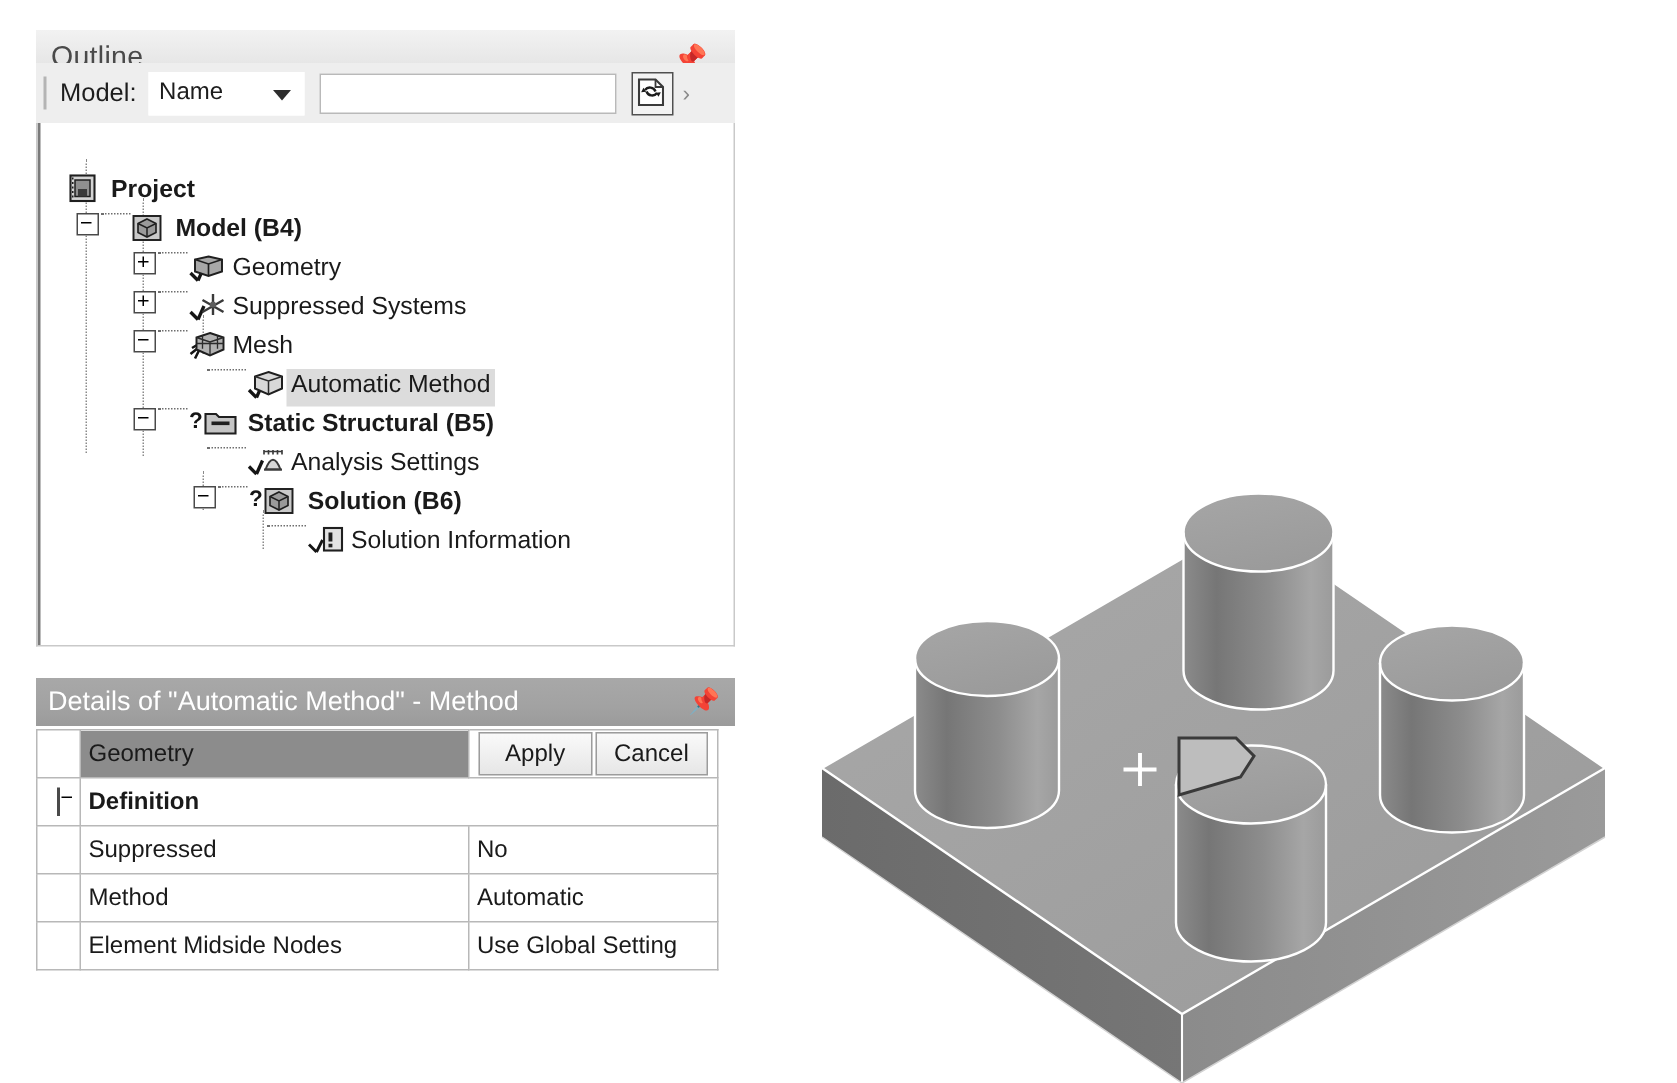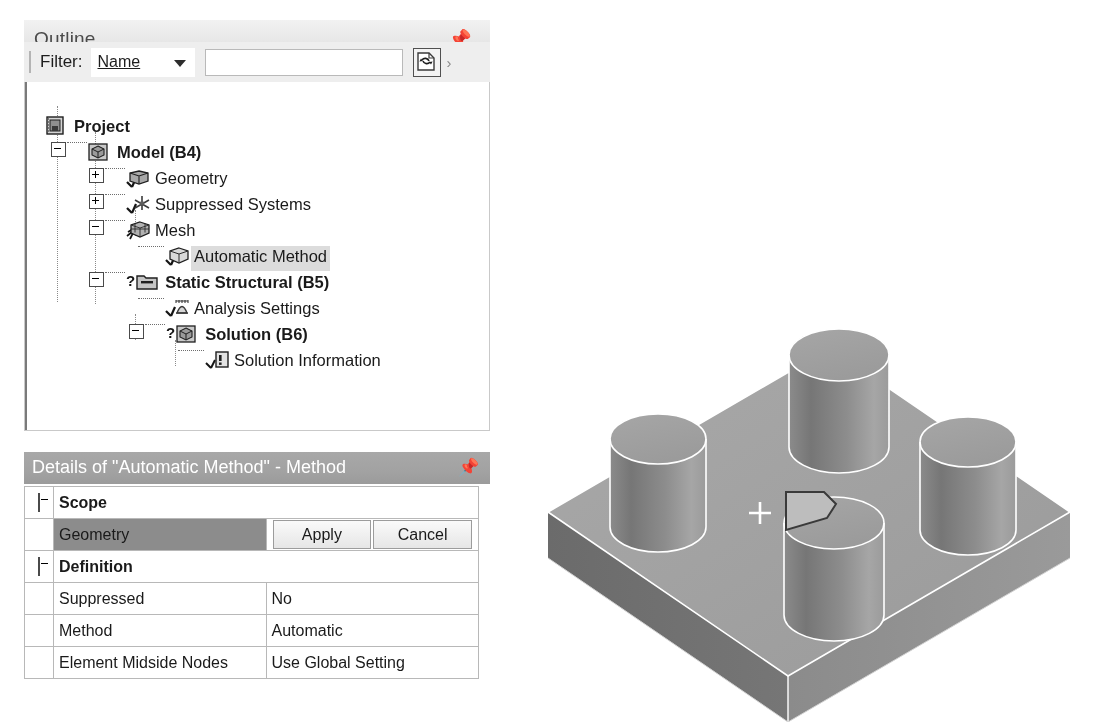--- a/index.html
+++ b/index.html
@@ -77,21 +77,20 @@
   #filter-select {
     width: 102px;
     height: 27px;
     background: #ffffff;
     border: 1px solid #ffffff;
     display: flex;
     align-items: center;
     position: relative;
     font-size: 16px;
     color: #1d1d1d;
-    text-decoration: underline;
   }
   #filter-select-value { margin-left: 6px; }
   .caret-down {
     position: absolute;
     right: 8px;
     top: 11px;
     width: 0; height: 0;
     border-left: 6px solid transparent;
     border-right: 6px solid transparent;
     border-top: 7px solid #2d2d2d;
@@ -305,21 +304,21 @@
 
 <div id="outline-panel">
 
   <div id="outline-header">
     <span id="outline-title">Outline</span>
     <span id="outline-pin" class="pin-icon">📌</span>
   </div>
 
   <div id="filter-bar">
     <div class="grip"></div>
-    <span id="filter-label">Filter:</span>
+    <span id="filter-label">Model:</span>
     <div id="filter-select">
       <span id="filter-select-value">Name</span>
       <span class="caret-down"></span>
     </div>
     <input id="filter-input" type="text" value="" style="">
     <div id="filter-refresh">
       <svg width="18" height="19" viewBox="0 0 18 19">
         <path d="M1 1 h11 l5 5 v12 h-16 z" fill="#ffffff" stroke="#3a3a3a" stroke-width="1.4"></path>
         <path d="M12 1 v5 h5" fill="none" stroke="#3a3a3a" stroke-width="1.2"></path>
         <path d="M5 8 a4 4 0 0 1 7 1" fill="none" stroke="#1c1c1c" stroke-width="1.6"></path>
@@ -477,26 +476,20 @@
 </div>
 
 <div id="details-panel">
   <div id="details-header">
     <span id="details-title">Details of "Automatic Method" - Method</span>
     <span id="details-pin" class="pin-icon">📌</span>
   </div>
 
   <table id="details-table">
     <tbody>
-      <tr>
-        <td class="grp-toggle">
-          <span class="expander"></span>
-        </td>
-        <td class="grp-name" colspan="2">Scope</td>
-      </tr>
       <tr class="sel">
         <td class="grp-toggle"></td>
         <td class="row-prop">Geometry</td>
         <td class="btns">
           <div class="btn-wrap">
             <span class="mini-btn">Apply</span>
             <span class="mini-btn">Cancel</span>
           </div>
         </td>
       </tr>

